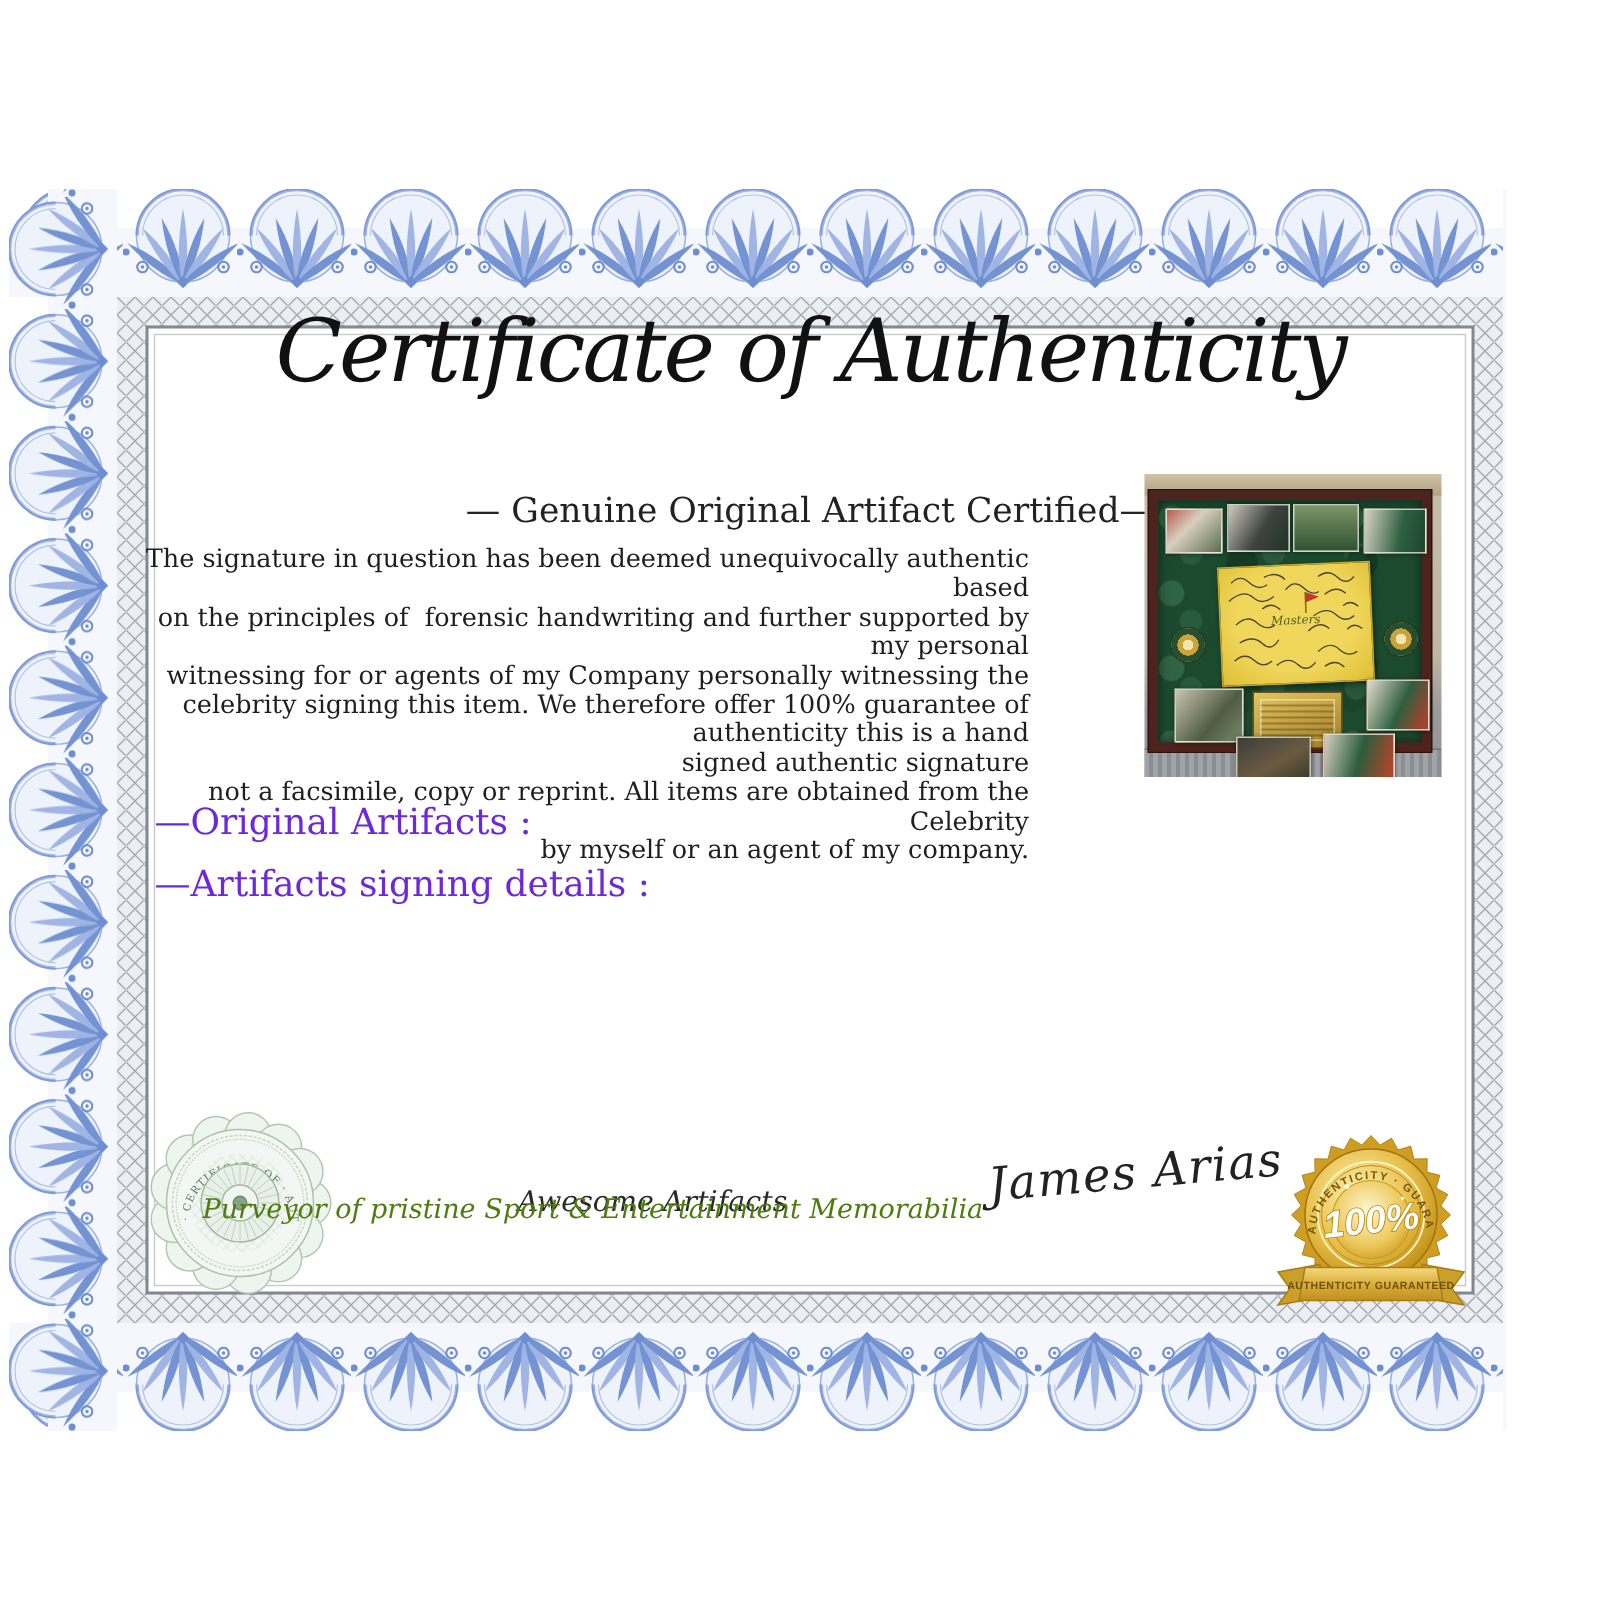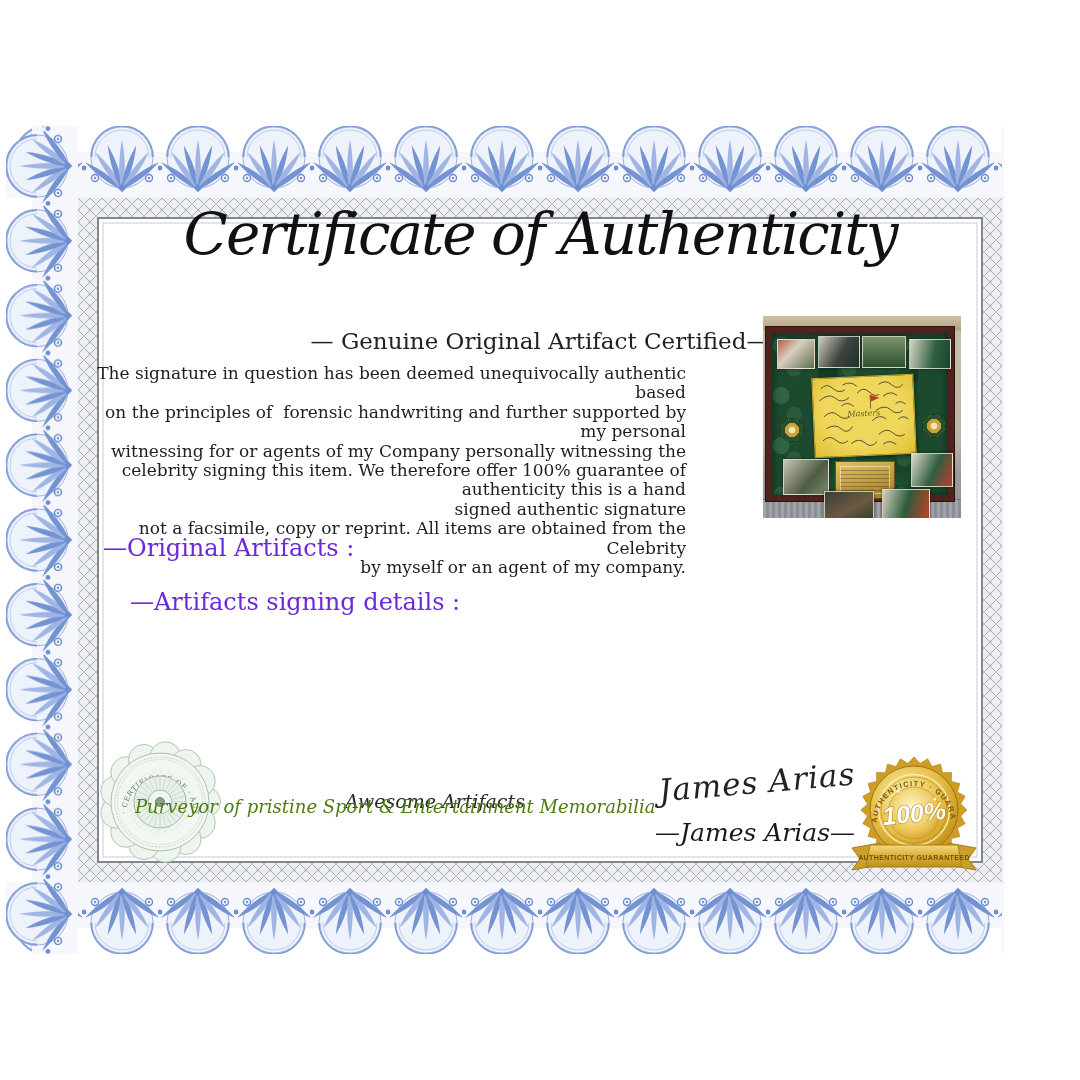--- a/index.html
+++ b/index.html
@@ -9,21 +9,21 @@
   .cert svg.border{position:absolute;left:0;top:0;width:1068px;height:828px;}
 
   .title{position:absolute;left:0;right:0;top:74px;text-align:center;
          font-style:italic;font-size:58px;letter-spacing:-2px;color:#111;}
   .subtitle{position:absolute;left:0;right:0;top:202px;text-align:center;
             font-size:23px;color:#222;}
   .bodytext{position:absolute;left:56px;top:238px;width:624px;text-align:right;
             font-size:17px;line-height:19.4px;white-space:pre-wrap;color:#1e1e1e;}
   .h-line{position:absolute;left:97px;font-size:24px;color:#6d28d9;}
   .h-orig{top:408px;}
-  .h-sign{top:462px;margin-left:27px;}
+  .h-sign{top:449px;}
 
   
   .photo{position:absolute;left:757px;top:190px;width:198px;height:202px;overflow:hidden;
          background:linear-gradient(180deg,#cfc2a7 0,#b3a183 14px,#c6bda9 15px,#bdb6a6 60%,#9a9b9c 78%,#8f9397 100%);}
   .photo .carpet{position:absolute;left:0;bottom:0;width:100%;height:18px;
          background:repeating-linear-gradient(90deg,#a0a4a8 0 3px,#8b8f93 3px 6px);border-top:1px solid #6f7478;}
   .frame{position:absolute;left:3px;top:11px;right:7px;bottom:17px;
          border:6px solid #4e231d;box-shadow:0 0 0 1px #2d110d, inset 0 0 8px rgba(0,0,0,.55);
          background-color:#1c4a2f;
          background-image:
@@ -552,21 +552,20 @@
         <path d="M 76.7 56.4 L 87.5 51.2" stroke="#b7cbb7" stroke-width="0.6"></path>
         <path d="M 77.7 59.1 L 89.4 56.4" stroke="#b7cbb7" stroke-width="0.6"></path>
         <circle cx="65" cy="62" r="12" fill="#f0f5f0" stroke="#9fba9f"></circle>
         <circle cx="65" cy="62" r="4.5" fill="#87a287" stroke="#6c8a6c"></circle>
       </svg>
 
     <div class="company">Awesome Artifacts</div>
     <div class="tagline">Purveyor of pristine Sport &amp; Entertainment Memorabilia</div>
 
     <div class="sig-script">James Arias</div>
-    <div class="sig-printed">—James Arias—</div>
 
     <svg class="badge" id="badge-svg" viewBox="0 0 128 132">
         <defs>
           <radialGradient id="gGold" cx="40%" cy="35%" r="75%">
             <stop offset="0" stop-color="#fdf0b0"></stop>
             <stop offset="0.55" stop-color="#e7bf4a"></stop>
             <stop offset="1" stop-color="#b8860b"></stop>
           </radialGradient>
           <radialGradient id="gGold2" cx="45%" cy="38%" r="75%">
             <stop offset="0" stop-color="#fff6cf"></stop>

